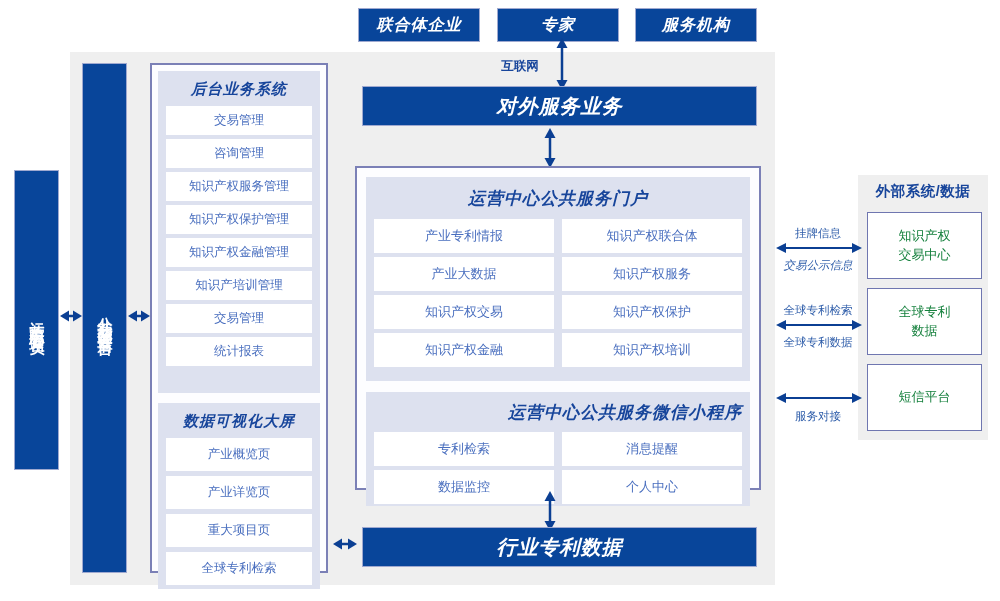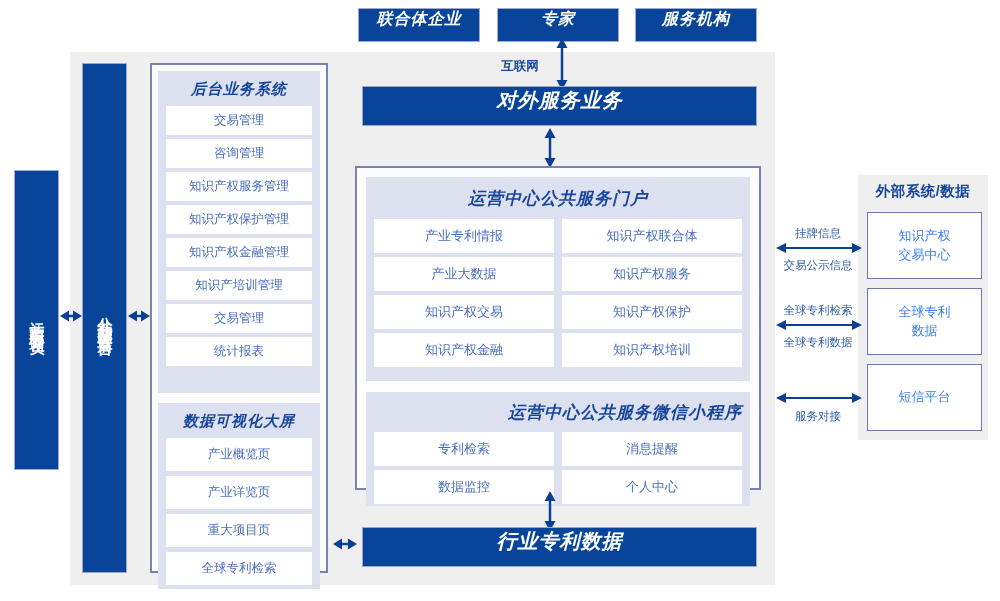--- a/index.html
+++ b/index.html
@@ -10,21 +10,21 @@
   }
   .abs{position:absolute;box-sizing:border-box;}
 
   
   .blue-bar{
     background:#08459a;
     border:1px solid #9fa9d0;
     color:#ffffff;
     font-weight:bold;
     font-style:italic;
-    display:flex;justify-content:center;
+    display:flex;align-items:center;justify-content:center;
     letter-spacing:1px;
   }
 
   
   .gray-panel{background:#efefef;}
 
   
   .vcol{
     background:#08459a;border:1px solid #9fa9d0;color:#fff;
     font-weight:bold;font-style:normal;
@@ -58,21 +58,21 @@
   .grid2{display:grid;grid-template-columns:1fr 1fr;gap:4px 8px;}
   .grid2 .cell{margin-bottom:0;padding:8px 2px;font-size:13px;}
 
   
   .ext-panel{background:#efefef;}
   .ext-title{
     text-align:center;font-weight:bold;font-style:normal;color:#17459b;
     font-size:14.5px;letter-spacing:0.5px;
   }
   .ext-box{
-    border:1.5px solid #6f76b0;background:#ffffff;color:#3b82f6;
+    border:1.5px solid #6f76b0;background:#ffffff;color:#15803d;
     display:flex;align-items:center;justify-content:center;
     text-align:center;font-size:13px;line-height:1.45;
   }
 
   
   .conn-label{
     color:#2d5ca9;font-size:11.5px;white-space:nowrap;text-align:center;
     font-weight:normal;
   }
 
@@ -207,21 +207,21 @@
 数据</div>
 
 <div class="abs ext-box" style="left:867px;top:364px;width:115px;height:67px;white-space:pre-line;">短信平台</div>
 
 <div class="abs conn-label" style="left:775px;top:226px;width:86px;">挂牌信息</div>
 <svg class="abs" style="left:776px;top:240px;width:86px;height:16px;" viewBox="0 0 86 16">
   <line x1="5" y1="8" x2="81" y2="8" stroke="#0b3f93" stroke-width="2"></line>
   <polygon points="0,8 10,3 10,13" fill="#0b3f93"></polygon>
   <polygon points="86,8 76,3 76,13" fill="#0b3f93"></polygon>
 </svg>
-<div class="abs conn-label" style="left:773px;top:258px;width:90px;">交易公示信息</div>
+<div class="abs conn-label" style="left:773px;top:258px;width:90px;font-style:italic;">交易公示信息</div>
 
 <div class="abs conn-label" style="left:773px;top:303px;width:90px;">全球专利检索</div>
 <svg class="abs" style="left:776px;top:317px;width:86px;height:16px;" viewBox="0 0 86 16">
   <line x1="5" y1="8" x2="81" y2="8" stroke="#0b3f93" stroke-width="2"></line>
   <polygon points="0,8 10,3 10,13" fill="#0b3f93"></polygon>
   <polygon points="86,8 76,3 76,13" fill="#0b3f93"></polygon>
 </svg>
 <div class="abs conn-label" style="left:773px;top:335px;width:90px;">全球专利数据</div>
 
 <svg class="abs" style="left:776px;top:390px;width:86px;height:16px;" viewBox="0 0 86 16">

